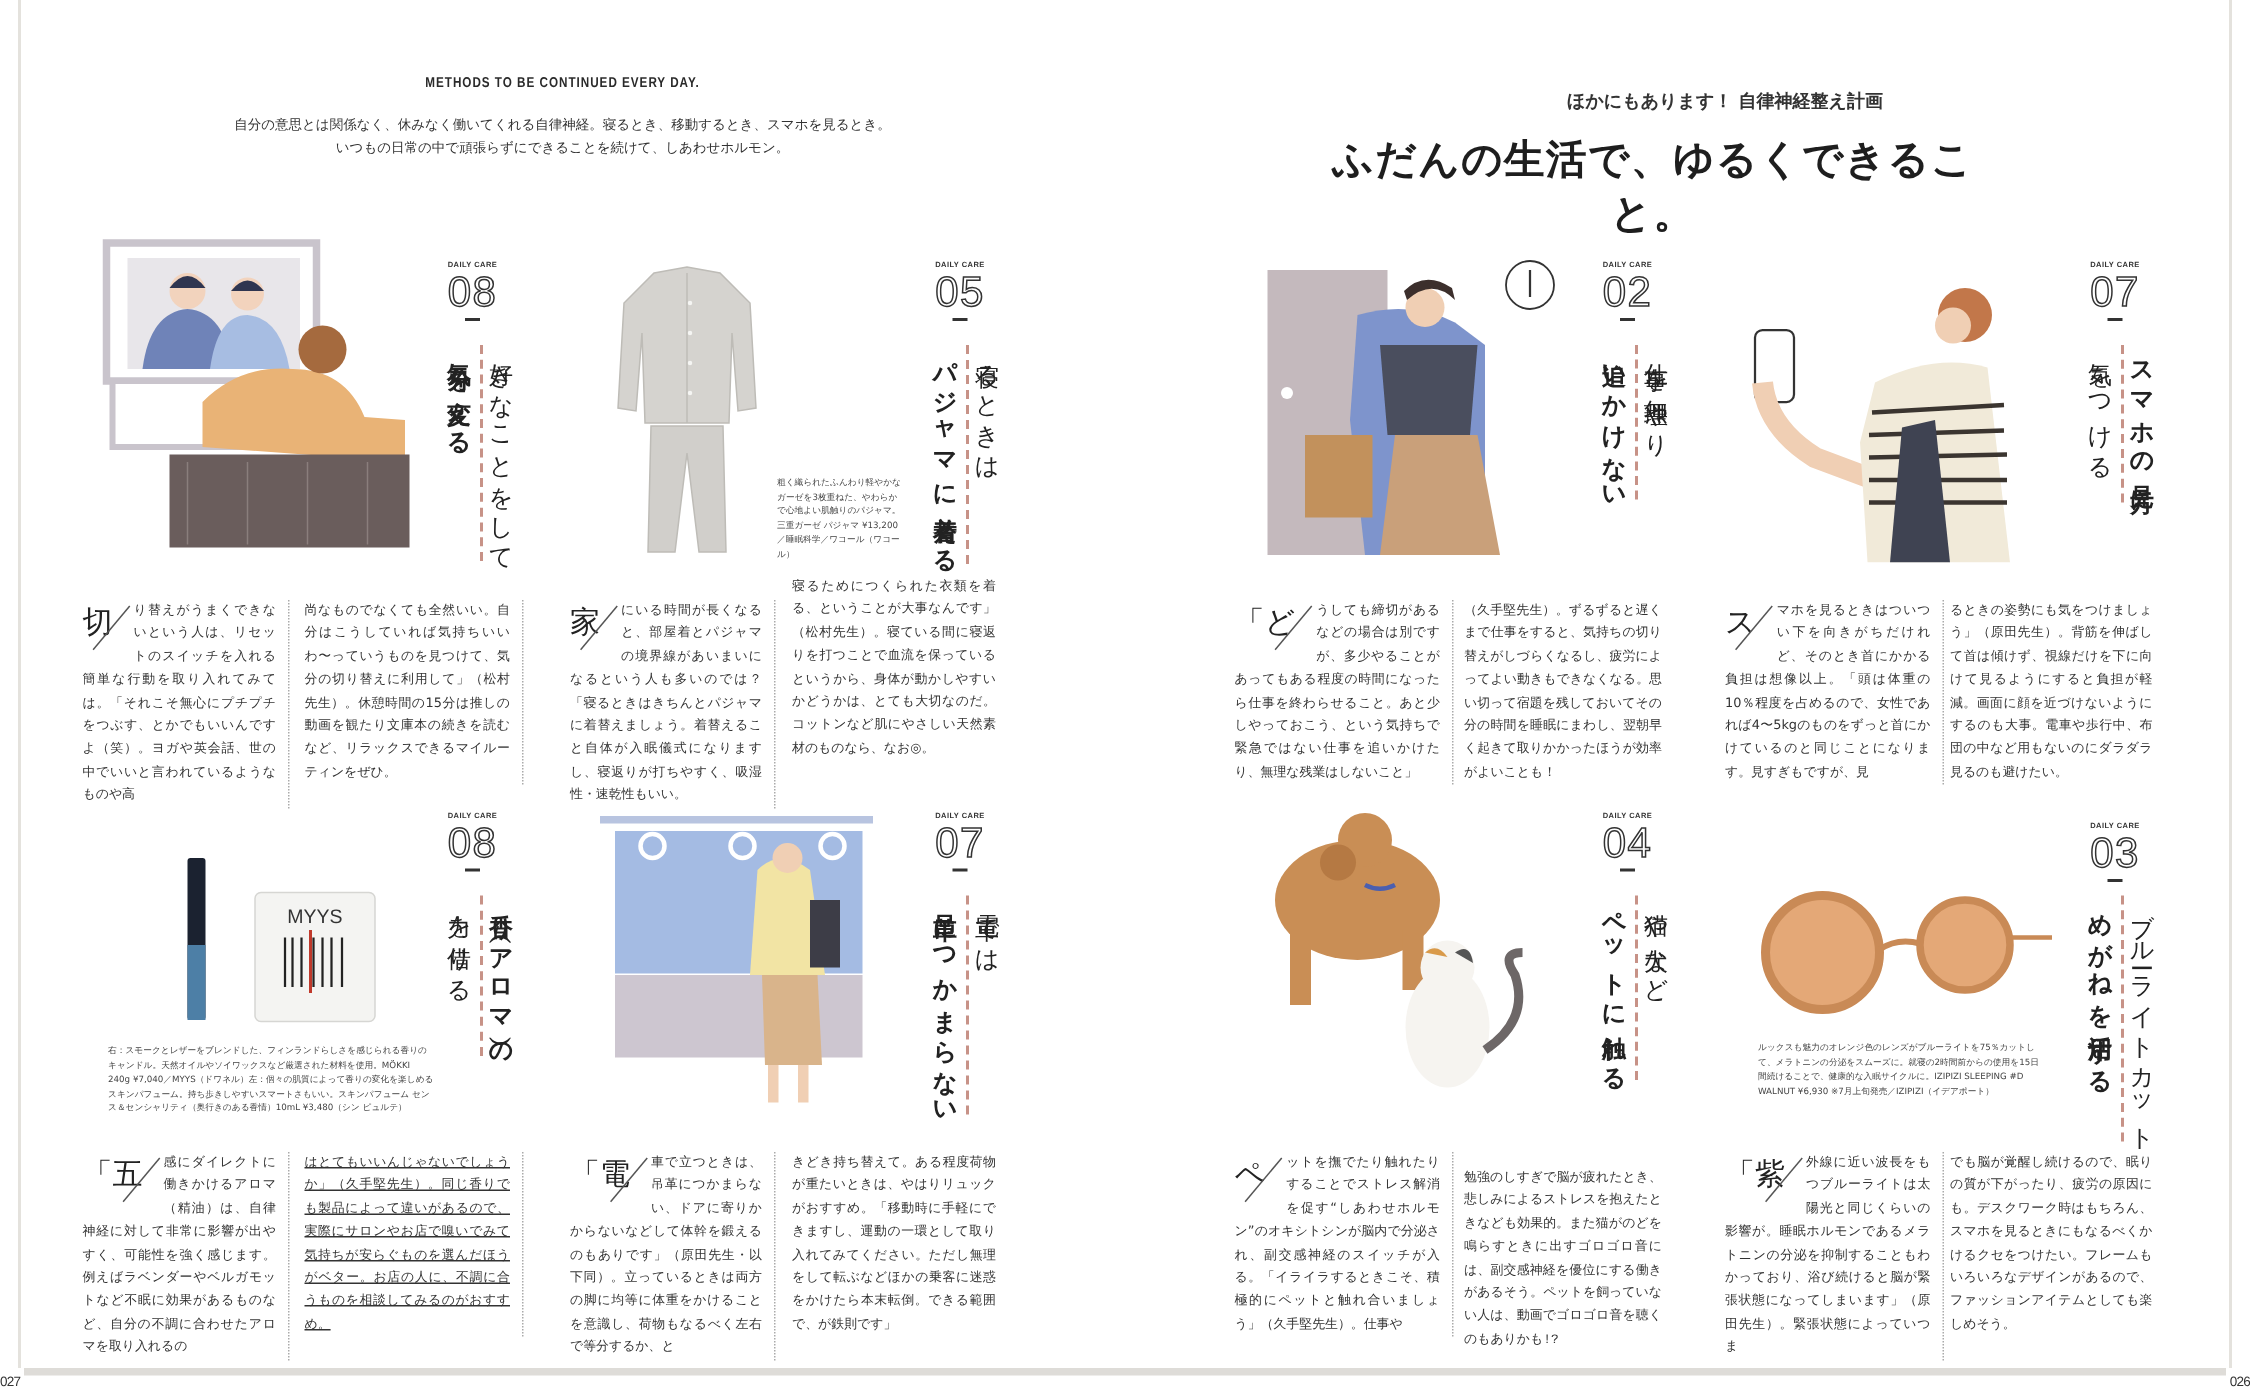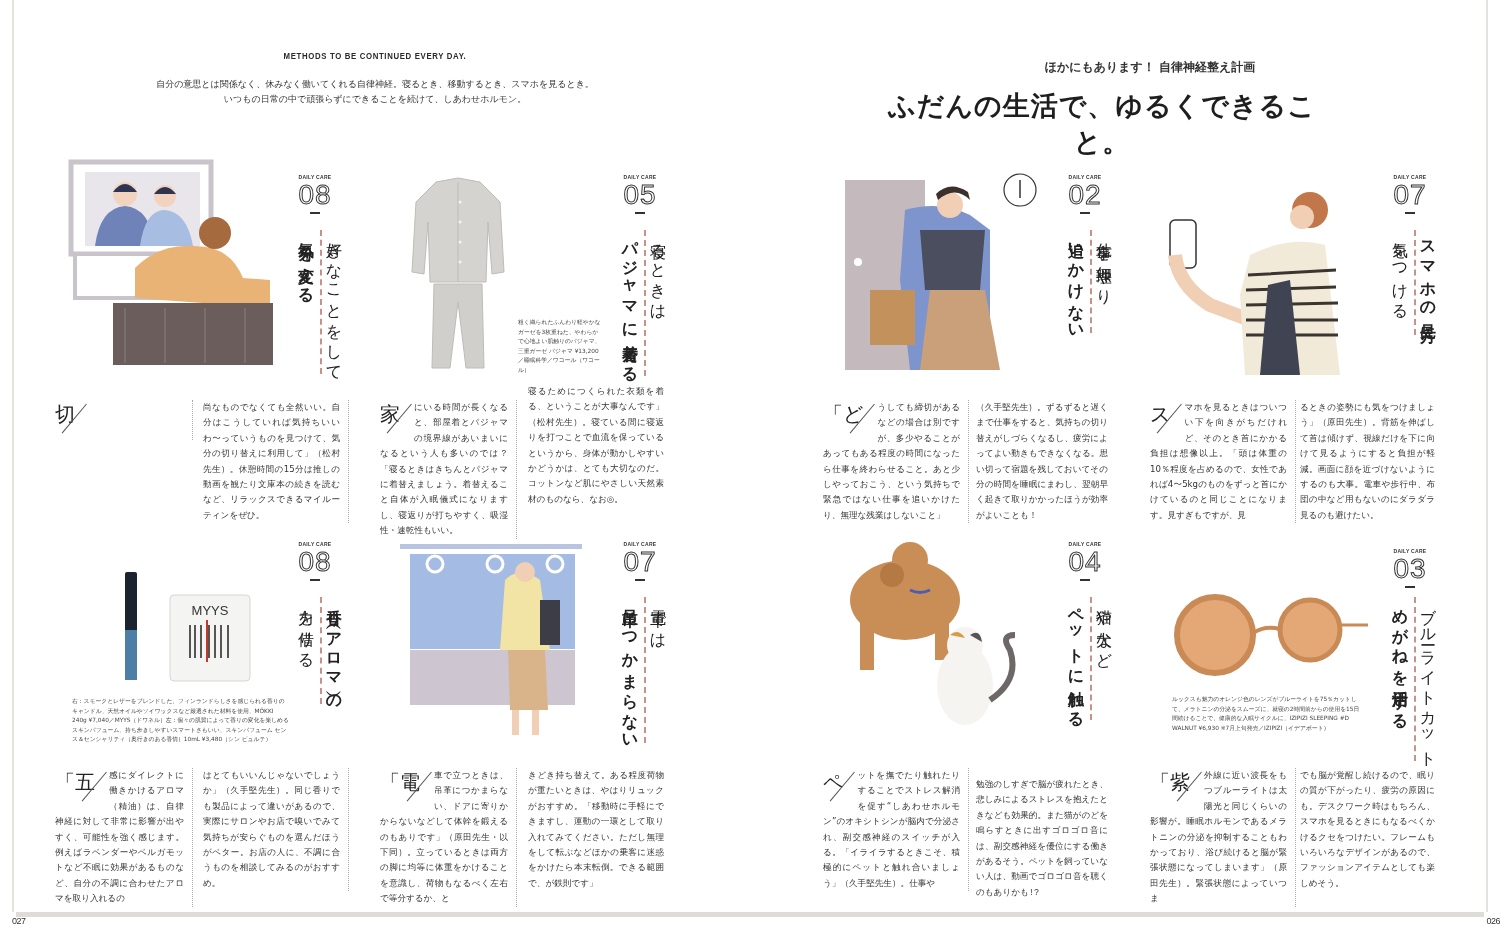--- a/index.html
+++ b/index.html
@@ -1,21 +1,21 @@
 <!DOCTYPE html>
 <html><head>
 <meta charset="utf-8">
 <style>
   * { box-sizing: border-box; margin: 0; padding: 0; }
   html, body { width: 1500px; height: 929px; background: #fff; overflow: hidden; }
   body { font-family: "DejaVu Sans", sans-serif; color: #2a2a2a; position: relative; }
   .page-frame { position: absolute; left: 12px; top: 0; width: 1476px; height: 912px; border-left: 2px solid #e4e2dd; border-right: 2px solid #e4e2dd; }
   .bottom-bar { position: absolute; left: 16px; top: 912px; width: 1468px; height: 5px; background: #dedcd8; }
   .folio { position: absolute; top: 916px; font-size: 9px; color: #333; font-family: "Liberation Sans Narrow", "Liberation Sans", sans-serif; letter-spacing: -0.5px; }
-  .folio.left { left: 12px; }
+  .folio.left { left: 0; }
   .folio.right { right: 0; }
 
   .intro-en { position: absolute; left: 150px; top: 50px; width: 450px; text-align: center; font-family: "Liberation Sans", sans-serif; font-weight: bold; font-size: 9.5px; letter-spacing: 0.8px; transform: scaleX(0.82); }
   .intro-jp { position: absolute; left: 150px; top: 77px; width: 450px; text-align: center; font-size: 9px; line-height: 15px; color: #333; }
   .kicker { position: absolute; left: 920px; top: 59px; width: 460px; text-align: center; font-size: 12px; font-weight: bold; color: #333; }
   .headline { position: absolute; left: 872px; top: 88px; width: 460px; text-align: center; font-size: 27px; font-weight: bold; color: #1e1e1e; letter-spacing: 1px; }
 
   .card-num { position: absolute; text-align: center; }
   .card-num .dc { font-family: "Liberation Sans", sans-serif; font-size: 5px; font-weight: bold; letter-spacing: 0.3px; color: #333; display: block; }
   .card-num .num { font-family: "Liberation Sans", sans-serif; font-size: 28px; line-height: 30px; color: #fff; -webkit-text-stroke: 1px #333; display: block; letter-spacing: 1px; }
@@ -234,20 +234,21 @@
   <span class="dash"></span>
 </div>
 <div class="vtitle" style="left:1390px;top:597px;">
   <span class="vcol wavy">ブルーライトカット</span>
   <span class="vcol bold">めがねを活用する</span>
 </div>
 <div class="caption" style="left:1172px;top:695px;width:190px;">ルックスも魅力のオレンジ色のレンズがブルーライトを75％カットして、メラトニンの分泌をスムーズに。就寝の2時間前からの使用を15日間続けることで、健康的な入眠サイクルに。IZIPIZI SLEEPING #D WALNUT ¥6,930 ※7月上旬発売／IZIPIZI（イデアポート）</div>
 
 <div class="body-col divider" style="left:55px;top:400px;width:138px;">
   <span class="dropcap">切</span>
+  <span>り替えがうまくできないという人は、リセットのスイッチを入れる簡単な行動を取り入れてみては。「それこそ無心にプチプチをつぶす、とかでもいいんですよ（笑）。ヨガや英会話、世の中でいいと言われているようなものや高</span>
 </div>
 <div class="body-col divider" style="left:203px;top:400px;width:146px;">
   <span>尚なものでなくても全然いい。自分はこうしていれば気持ちいいわ〜っていうものを見つけて、気分の切り替えに利用して」（松村先生）。休憩時間の15分は推しの動画を観たり文庫本の続きを読むなど、リラックスできるマイルーティンをぜひ。</span>
 </div>
 <div class="body-col divider" style="left:380px;top:400px;width:137px;">
   <span class="dropcap">家</span>
   <span>にいる時間が長くなると、部屋着とパジャマの境界線があいまいになるという人も多いのでは？「寝るときはきちんとパジャマに着替えましょう。着替えること自体が入眠儀式になりますし、寝返りが打ちやすく、吸湿性・速乾性もいい。</span>
 </div>
 <div class="body-col" style="left:528px;top:384px;width:136px;">
   <span>寝るためにつくられた衣類を着る、ということが大事なんです」（松村先生）。寝ている間に寝返りを打つことで血流を保っているというから、身体が動かしやすいかどうかは、とても大切なのだ。コットンなど肌にやさしい天然素材のものなら、なお◎。</span>
@@ -264,21 +265,21 @@
   <span>マホを見るときはついつい下を向きがちだけれど、そのとき首にかかる負担は想像以上。「頭は体重の10％程度を占めるので、女性であれば4〜5kgのものをずっと首にかけているのと同じことになります。見すぎもですが、見</span>
 </div>
 <div class="body-col" style="left:1300px;top:400px;width:135px;">
   <span>るときの姿勢にも気をつけましょう」（原田先生）。背筋を伸ばして首は傾けず、視線だけを下に向けて見るようにすると負担が軽減。画面に顔を近づけないようにするのも大事。電車や歩行中、布団の中など用もないのにダラダラ見るのも避けたい。</span>
 </div>
 
 <div class="body-col divider" style="left:55px;top:768px;width:138px;">
   <span class="dropcap">「五</span>
   <span>感にダイレクトに働きかけるアロマ（精油）は、自律神経に対して非常に影響が出やすく、可能性を強く感じます。例えばラベンダーやベルガモットなど不眠に効果があるものなど、自分の不調に合わせたアロマを取り入れるの</span>
 </div>
-<div class="body-col divider" style="left:203px;top:768px;width:146px;">
+<div class="body-col divider" style="left:203px;top:768px;width:146px;text-decoration:underline;">
   <span>はとてもいいんじゃないでしょうか」（久手堅先生）。同じ香りでも製品によって違いがあるので、実際にサロンやお店で嗅いでみて気持ちが安らぐものを選んだほうがベター。お店の人に、不調に合うものを相談してみるのがおすすめ。</span>
 </div>
 <div class="body-col divider" style="left:380px;top:768px;width:137px;">
   <span class="dropcap">「電</span>
   <span>車で立つときは、吊革につかまらない、ドアに寄りかからないなどして体幹を鍛えるのもありです」（原田先生・以下同）。立っているときは両方の脚に均等に体重をかけることを意識し、荷物もなるべく左右で等分するか、と</span>
 </div>
 <div class="body-col" style="left:528px;top:768px;width:136px;">
   <span>きどき持ち替えて。ある程度荷物が重たいときは、やはりリュックがおすすめ。「移動時に手軽にできますし、運動の一環として取り入れてみてください。ただし無理をして転ぶなどほかの乗客に迷惑をかけたら本末転倒。できる範囲で、が鉄則です」</span>
 </div>
 <div class="body-col divider" style="left:823px;top:768px;width:146px;">

